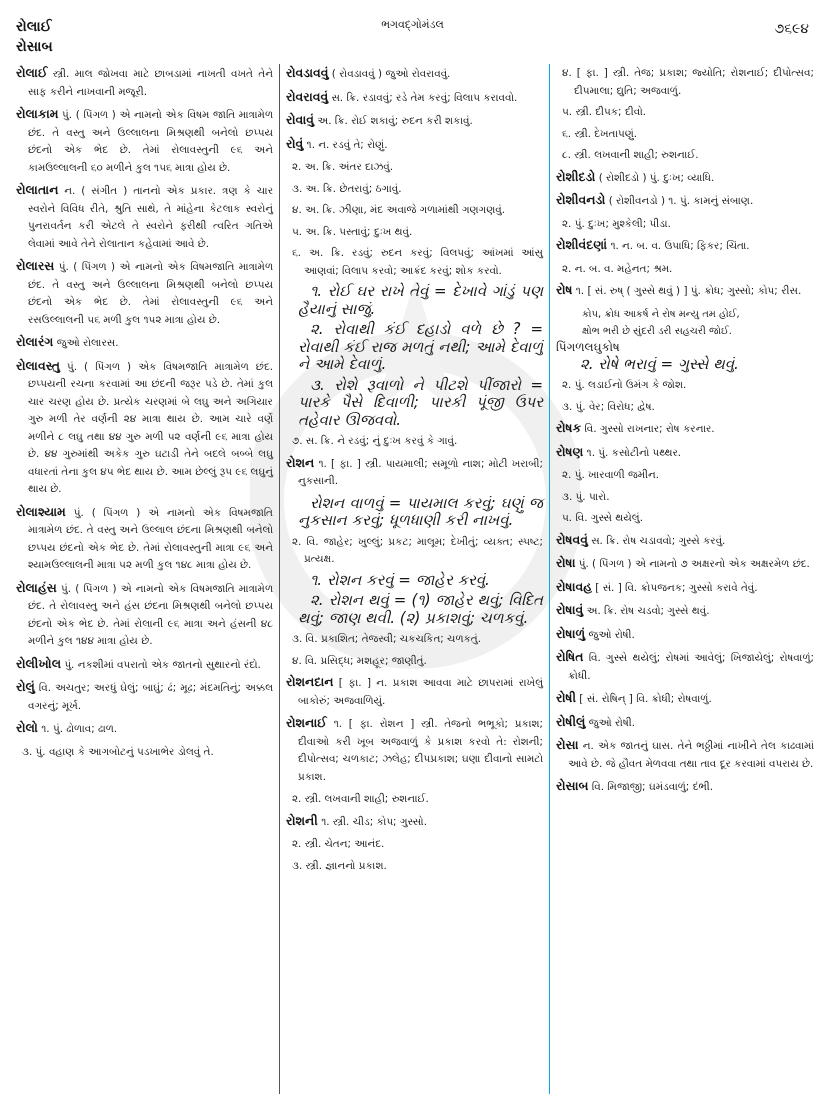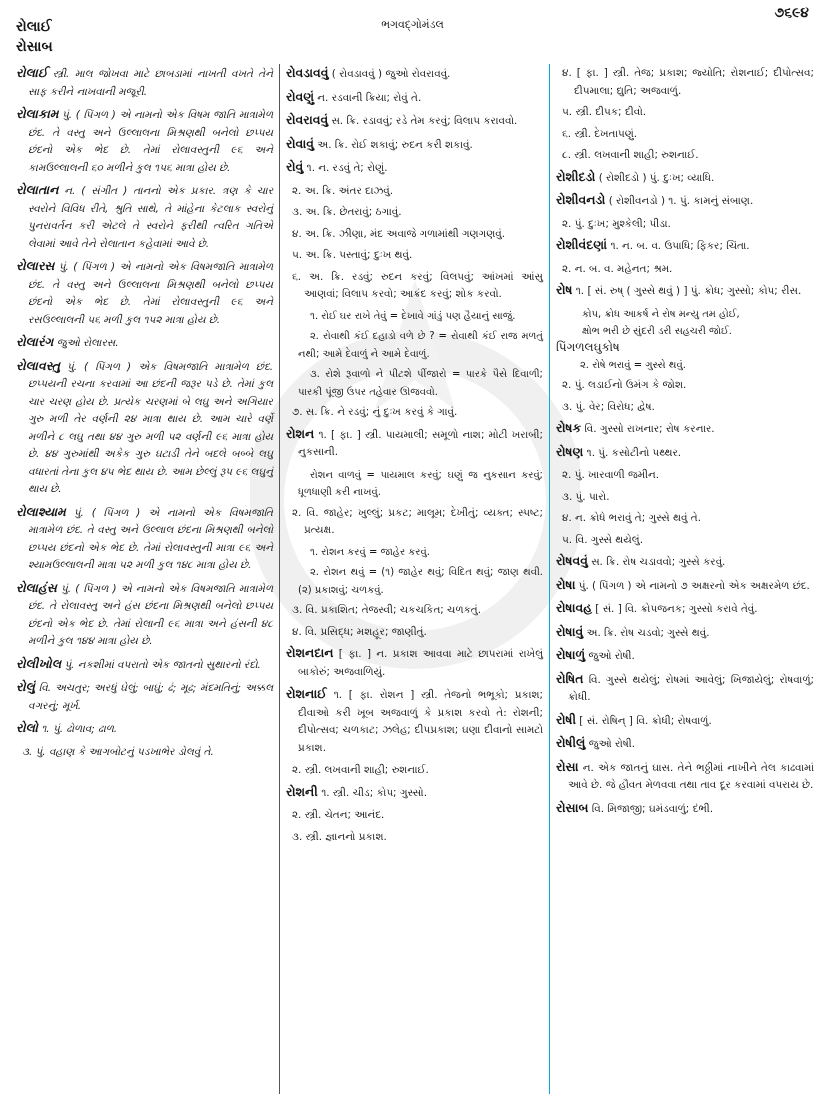--- a/index.html
+++ b/index.html
@@ -10,33 +10,33 @@
     .watermark {
       position: absolute; left: 250px; top: 260px; width: 330px; height: 420px;
       pointer-events: none; z-index: 0;
     }
     .header {
       position: absolute; left: 0; top: 0; width: 825px; height: 62px; z-index: 1;
     }
     .guide-left { position: absolute; left: 16px; top: 16px; font-size: 14px; font-weight: bold; line-height: 20px; }
     .guide-left div { height: 20px; }
     .page-title { position: absolute; left: 0; right: 0; top: 18px; text-align: center; font-size: 11px; font-weight: normal; }
-    .page-num { position: absolute; right: 16px; top: 4px; font-size: 14px; font-weight: bold; }
+    .page-num { position: absolute; right: 16px; top: 20px; font-size: 14px; font-weight: normal; }
     .columns {
       position: absolute; left: 14px; top: 64px; width: 800px; height: 1030px; z-index: 1;
       display: flex;
     }
     .col { box-sizing: border-box; padding: 0 6px; overflow: hidden; }
-    .col-1 { width: 266px; border-right: 1px solid #555; padding-left: 2px; font-style: italic; }
+    .col-1 { width: 266px; border-right: 1px solid #555; padding-left: 2px; }
     .col-2 { width: 270px; border-right: 1px solid #0ea5e9; }
     .col-3 { width: 264px; padding-right: 0; }
     .entry { font-size: 10.4px; line-height: 17.5px; margin-bottom: 5px; text-align: justify; padding-left: 12px; text-indent: -12px; }
     .hw { font-weight: bold; font-size: 12.4px; }
     .sub { font-size: 10.4px; line-height: 17.5px; margin-bottom: 4px; padding-left: 18px; text-indent: -12px; text-align: justify; }
-    .idiom { font-size: 10px; line-height: 17.5px; margin-bottom: 3px; padding-left: 12px; text-indent: 12px; text-align: justify; }
+    .idiom { font-size: 15px; line-height: 17.5px; margin-bottom: 3px; padding-left: 12px; text-indent: 12px; text-align: justify; font-style: italic; }
     .verse { font-size: 10px; line-height: 17px; padding-left: 26px; }
     .verse-src { font-size: 12px; text-align: left; line-height: 17px; margin-bottom: 0; }
   </style>
 </head>
 <body>
 
 <svg class="watermark" viewBox="0 0 330 420">
   <circle cx="165" cy="240" r="150" fill="none" stroke="#f0f0f0" stroke-width="38"></circle>
   <path d="M165 20 L205 150 L165 120 L125 150 Z" fill="#f2f2f2"></path>
 </svg>
@@ -60,21 +60,20 @@
       <div class="entry"><span class="hw">રોલાવસ્તુ</span><span> પું. ( પિંગળ ) એક વિષમજાતિ માત્રામેળ છંદ. છપ્પયની રચના કરવામાં આ છંદની જરૂર પડે છે. તેમાં કુલ ચાર ચરણ હોય છે. પ્રત્યેક ચરણમાં બે લઘુ અને અગિયાર ગુરુ મળી તેર વર્ણની ૨૪ માત્રા થાય છે. આમ ચારે વર્ણે મળીને ૮ લઘુ તથા ૪૪ ગુરુ મળી ૫૨ વર્ણની ૯૬ માત્રા હોય છે. ૪૪ ગુરુમાંથી અકેક ગુરુ ઘટાડી તેને બદલે બબ્બે લઘુ વધારતાં તેના કુલ ૪૫ ભેદ થાય છે. આમ છેલ્લું રૂપ ૯૬ લઘુનું થાય છે.</span></div>
       <div class="entry"><span class="hw">રોલાશ્યામ</span><span> પું. ( પિંગળ ) એ નામનો એક વિષમજાતિ માત્રામેળ છંદ. તે વસ્તુ અને ઉલ્લાલ છંદના મિશ્રણથી બનેલો છપ્પય છંદનો એક ભેદ છે. તેમાં રોલાવસ્તુની માત્રા ૯૬ અને શ્યામઉલ્લાલની માત્રા ૫૨ મળી કુલ ૧૪૮ માત્રા હોય છે.</span></div>
       <div class="entry"><span class="hw">રોલાહંસ</span><span> પું. ( પિંગળ ) એ નામનો એક વિષમજાતિ માત્રામેળ છંદ. તે રોલાવસ્તુ અને હંસ છંદના મિશ્રણથી બનેલો છપ્પય છંદનો એક ભેદ છે. તેમાં રોલાની ૯૬ માત્રા અને હંસની ૪૮ મળીને કુલ ૧૪૪ માત્રા હોય છે.</span></div>
       <div class="entry"><span class="hw">રોલીખોલ</span><span> પું. નકશીમાં વપરાતો એક જાતનો સુથારનો રંદો.</span></div>
       <div class="entry"><span class="hw">રોલું</span><span> વિ. અચતુર; અરધું ઘેલું; બાઘું; ઢં; મૂઢ; મંદમતિનું; અક્કલ વગરનું; મૂર્ખ.</span></div>
       <div class="entry"><span class="hw">રોલો</span><span> ૧. પું. ઢોળાવ; ઢાળ.</span></div>
       <div class="sub">૩. પું. વહાણ કે આગબોટનું પડખાભેર ડોલવું તે.</div>
     </div>
   <div class="col col-2">
       <div class="entry"><span class="hw">રોવડાવવું</span><span> ( રોવડાવવું ) જુઓ રોવરાવવું.</span></div>
-      <div class="entry"><span class="hw">રોવણું</span><span> ન. રડવાની ક્રિયા; રોવું તે.</span></div>
       <div class="entry"><span class="hw">રોવરાવવું</span><span> સ. ક્રિ. રડાવવું; રડે તેમ કરવું; વિલાપ કરાવવો.</span></div>
       <div class="entry"><span class="hw">રોવાવું</span><span> અ. ક્રિ. રોઈ શકાવું; રુદન કરી શકાવું.</span></div>
       <div class="entry"><span class="hw">રોવું</span><span> ૧. ન. રડવું તે; રોણું.</span></div>
       <div class="sub">૨. અ. ક્રિ. અંતર દાઝવું.</div>
       <div class="sub">૩. અ. ક્રિ. છેતરાવું; ઠગાવું.</div>
       <div class="sub">૪. અ. ક્રિ. ઝીણા, મંદ અવાજે ગળામાંથી ગણગણવું.</div>
       <div class="sub">૫. અ. ક્રિ. પસ્તાવું; દુઃખ થવું.</div>
       <div class="sub">૬. અ. ક્રિ. રડવું; રુદન કરવું; વિલપવું; આંખમાં આંસુ આણવાં; વિલાપ કરવો; આક્રંદ કરવું; શોક કરવો.</div>
       <div class="idiom">૧. રોઈ ઘર રાખે તેવું = દેખાવે ગાંડું પણ હૈયાનું સાજું.</div>
       <div class="idiom">૨. રોવાથી કંઈ દહાડો વળે છે ? = રોવાથી કંઈ રાજ મળતું નથી; આમે દેવાળું ને આમે દેવાળું.</div>
@@ -108,21 +107,20 @@
       <div class="verse">કોપ, ક્રોધ આકર્ષ ને રોષ મન્યુ તમ હોઈ,</div>
       <div class="verse">ક્ષોભ ભરી છે સુંદરી ડરી સહચરી જોઈ.</div>
       <div class="verse-src">પિંગળલઘુકોષ</div>
       <div class="idiom">૨. રોષે ભરાવું = ગુસ્સે થવું.</div>
       <div class="sub">૨. પું. લડાઈનો ઉમંગ કે જોશ.</div>
       <div class="sub">૩. પું. વેર; વિરોધ; દ્વેષ.</div>
       <div class="entry"><span class="hw">રોષક</span><span> વિ. ગુસ્સો રાખનાર; રોષ કરનાર.</span></div>
       <div class="entry"><span class="hw">રોષણ</span><span> ૧. પું. કસોટીનો પથ્થર.</span></div>
       <div class="sub">૨. પું. ખારવાળી જમીન.</div>
       <div class="sub">૩. પું. પારો.</div>
-      <div class="sub">૪. ન. ક્રોધે ભરાવું તે; ગુસ્સે થવું તે.</div>
       <div class="sub">૫. વિ. ગુસ્સે થયેલું.</div>
       <div class="entry"><span class="hw">રોષવવું</span><span> સ. ક્રિ. રોષ ચડાવવો; ગુસ્સે કરવું.</span></div>
       <div class="entry"><span class="hw">રોષા</span><span> પું. ( પિંગળ ) એ નામનો ૭ અક્ષરનો એક અક્ષરમેળ છંદ.</span></div>
       <div class="entry"><span class="hw">રોષાવહ</span><span> [ સં. ] વિ. ક્રોપજનક; ગુસ્સો કરાવે તેવું.</span></div>
       <div class="entry"><span class="hw">રોષાવું</span><span> અ. ક્રિ. રોષ ચડવો; ગુસ્સે થવું.</span></div>
       <div class="entry"><span class="hw">રોષાળું</span><span> જુઓ રોષી.</span></div>
       <div class="entry"><span class="hw">રોષિત</span><span> વિ. ગુસ્સે થયેલું; રોષમાં આવેલું; ખિજાયેલું; રોષવાળું; ક્રોધી.</span></div>
       <div class="entry"><span class="hw">રોષી</span><span> [ સં. રોષિન્ ] વિ. ક્રોધી; રોષવાળું.</span></div>
       <div class="entry"><span class="hw">રોષીલું</span><span> જુઓ રોષી.</span></div>
       <div class="entry"><span class="hw">રોસા</span><span> ન. એક જાતનું ઘાસ. તેને ભઠ્ઠીમાં નાખીને તેલ કાઢવામાં આવે છે. જે હૌવત મેળવવા તથા તાવ દૂર કરવામાં વપરાય છે.</span></div>

